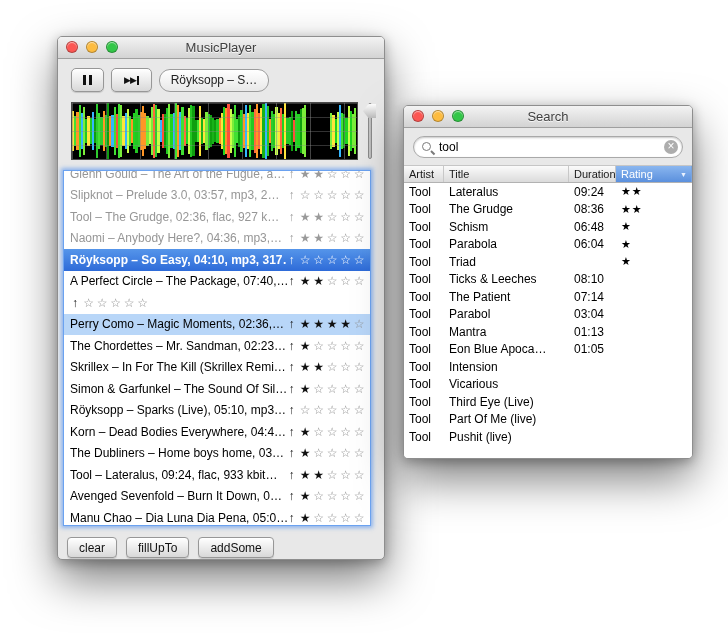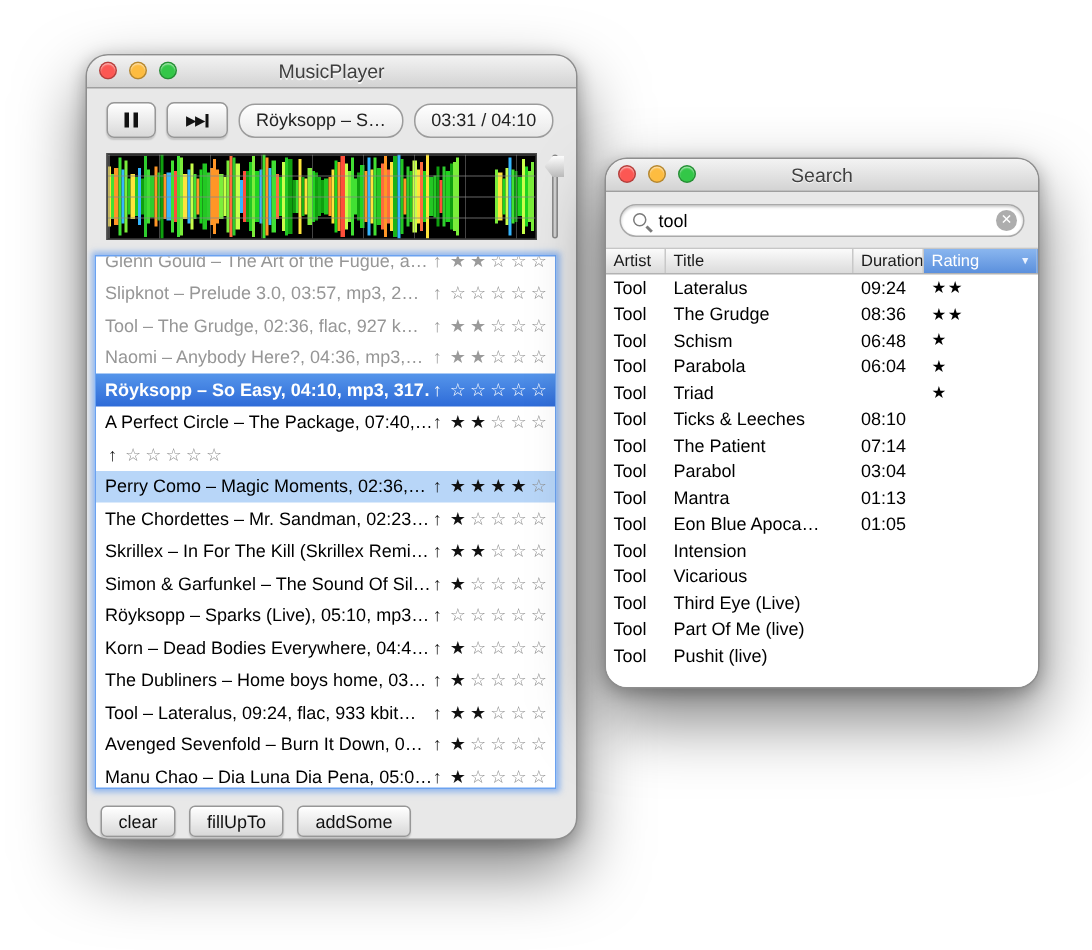--- a/index.html
+++ b/index.html
@@ -1,20 +1,20 @@
 <!DOCTYPE html>
 <html style="--selection-blue: #2e6bd8; --selection-blue-top: #5595ea; --row-highlight: #b8d6f8; --sorted-header: #5b90dd; --sorted-header-top: #8ab6ef; --focus-ring: #6ba2f0; --traffic-red: #fc5753; --traffic-yellow: #fdbc40; --traffic-green: #33c748;"><head>
 <meta charset="utf-8">
 <style>
   *{margin:0;padding:0;box-sizing:border-box}
   html,body{width:728px;height:633px;background:#ffffff;font-family:"Liberation Sans","DejaVu Sans",sans-serif}
   .stage{position:relative;width:728px;height:633px;overflow:hidden}
 
   
-  .window{position:absolute;border:1px solid #8e8e8e;border-radius:15px;background:#e8e8e8;
+  .window{position:absolute;border:1px solid #8e8e8e;border-radius:5px;background:#e8e8e8;
           box-shadow:0 20px 45px rgba(0,0,0,.5),0 3px 12px rgba(0,0,0,.28);overflow:hidden;
           display:flex;flex-direction:column}
   .titlebar{height:22px;flex:0 0 22px;background:linear-gradient(#f3f3f3,#d3d3d3);
             border-bottom:1px solid #9f9f9f;position:relative}
   .win-title{text-align:center;line-height:21px;font-size:13px;color:#404040;text-shadow:0 1px 0 rgba(255,255,255,.8)}
   .lights{position:absolute;left:8px;top:4px;display:flex;gap:8px}
   .light{width:12px;height:12px;border-radius:50%;border:1px solid rgba(0,0,0,.28);box-shadow:inset 0 1px 1px rgba(255,255,255,.55)}
   .light.red{background:var(--traffic-red,#fc5753)}
   .light.yellow{background:var(--traffic-yellow,#fdbc40)}
   .light.green{background:var(--traffic-green,#33c748)}
@@ -118,21 +118,20 @@
       <button class="mac-btn icon-btn" id="pause-btn">
         <span class="pause-icon">
             <i></i>
             <i></i>
           </span>
       </button>
       <button class="mac-btn icon-btn" id="next-btn">
         <span class="next-glyph">▶▶</span>
       </button>
       <div class="pill track-pill">Röyksopp – S…</div>
-      <div class="pill time-pill">03:31 / 04:10</div>
     </div>
 
     <div class="wave-row">
       <div class="waveform">
         <div class="wave-bars" id="wave-bars">
             <i style="height: 72.769%; background: rgb(255, 228, 59);"></i>
             <i style="height: 53.1266%; background: rgb(65, 224, 51);"></i>
             <i style="height: 69.3957%; background: rgb(255, 150, 38);"></i>
             <i style="height: 92.49%; background: rgb(65, 224, 51);"></i>
             <i style="height: 63.4711%; background: rgb(53, 182, 255);"></i>

